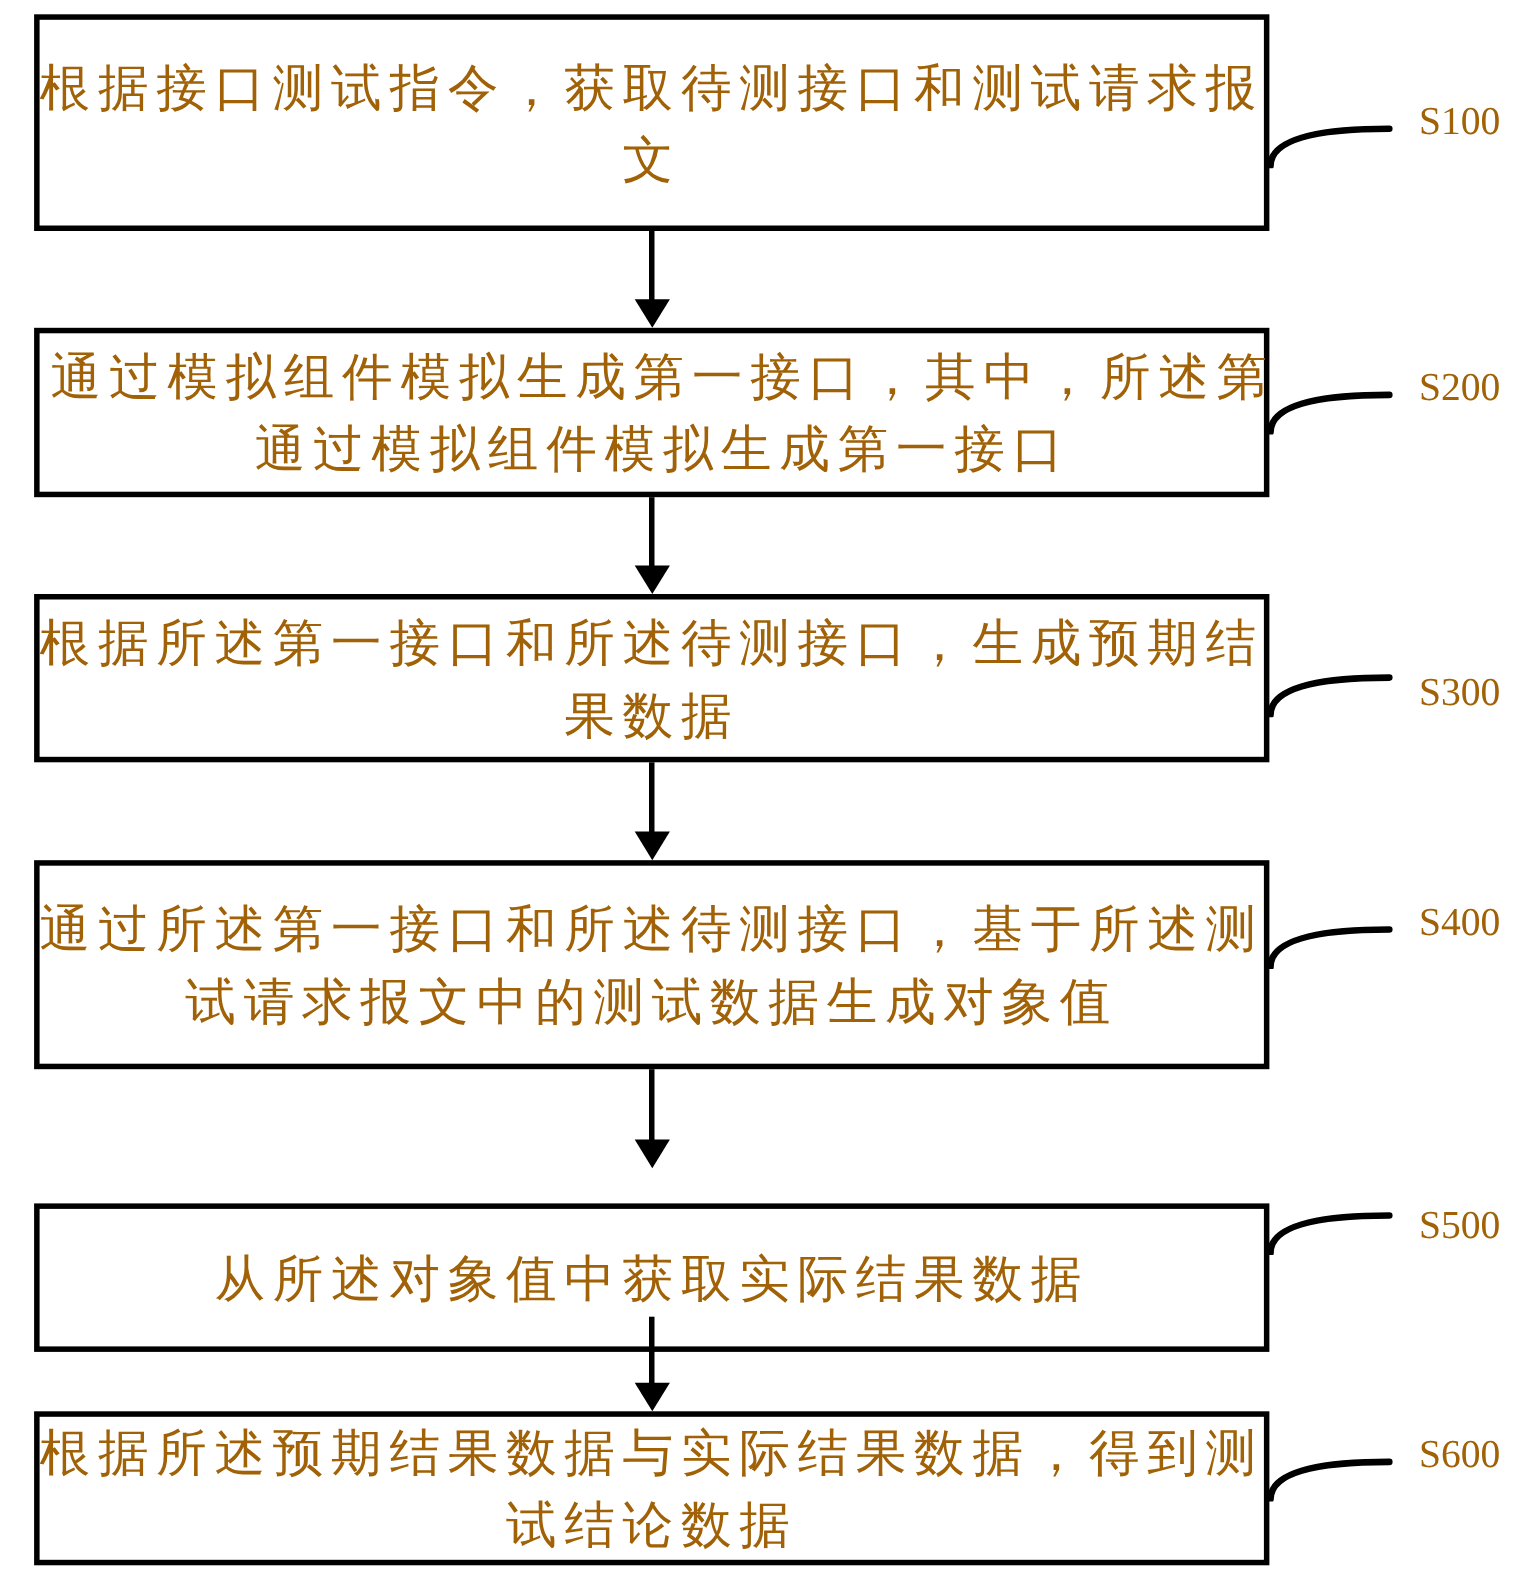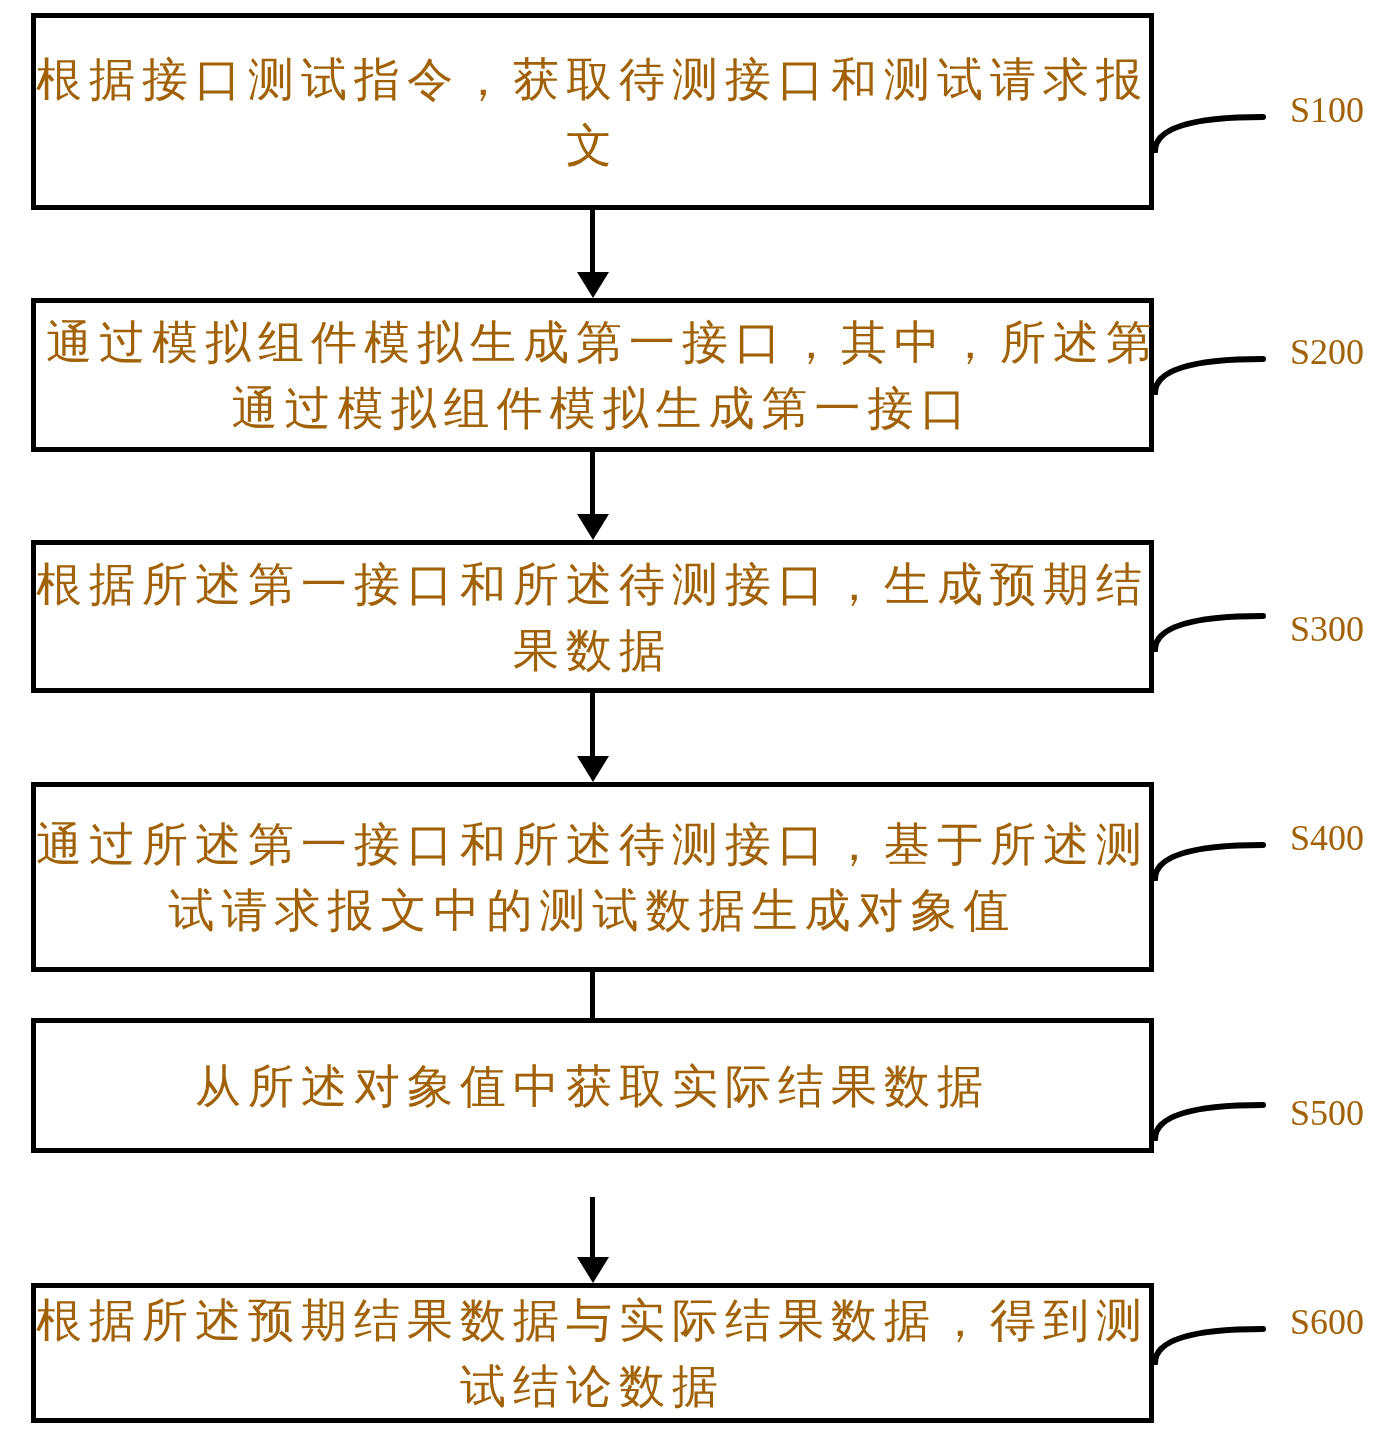--- a/index.html
+++ b/index.html
@@ -33,21 +33,21 @@
     line-height: 66px;
     letter-spacing: 7px;
   }
   .box-line {
     white-space: nowrap;
   }
   .box1 { top: 13px;   height: 197px; }
   .box2 { top: 298px;  height: 154px; padding-left: 20px; }
   .box3 { top: 540px;  height: 153px; }
   .box4 { top: 782px;  height: 190px; text-align: center; }
-  .box5 { top: 1018px; height: 135px; }
+  .box5 { top: 1094px; height: 135px; }
   .box6 { top: 1283px; height: 140px; text-align: center; }
 
   .arrow-stem {
     position: absolute;
     left: 572px;
     width: 5px;
     background: #000000;
   }
   .arrow-head {
     position: absolute;

